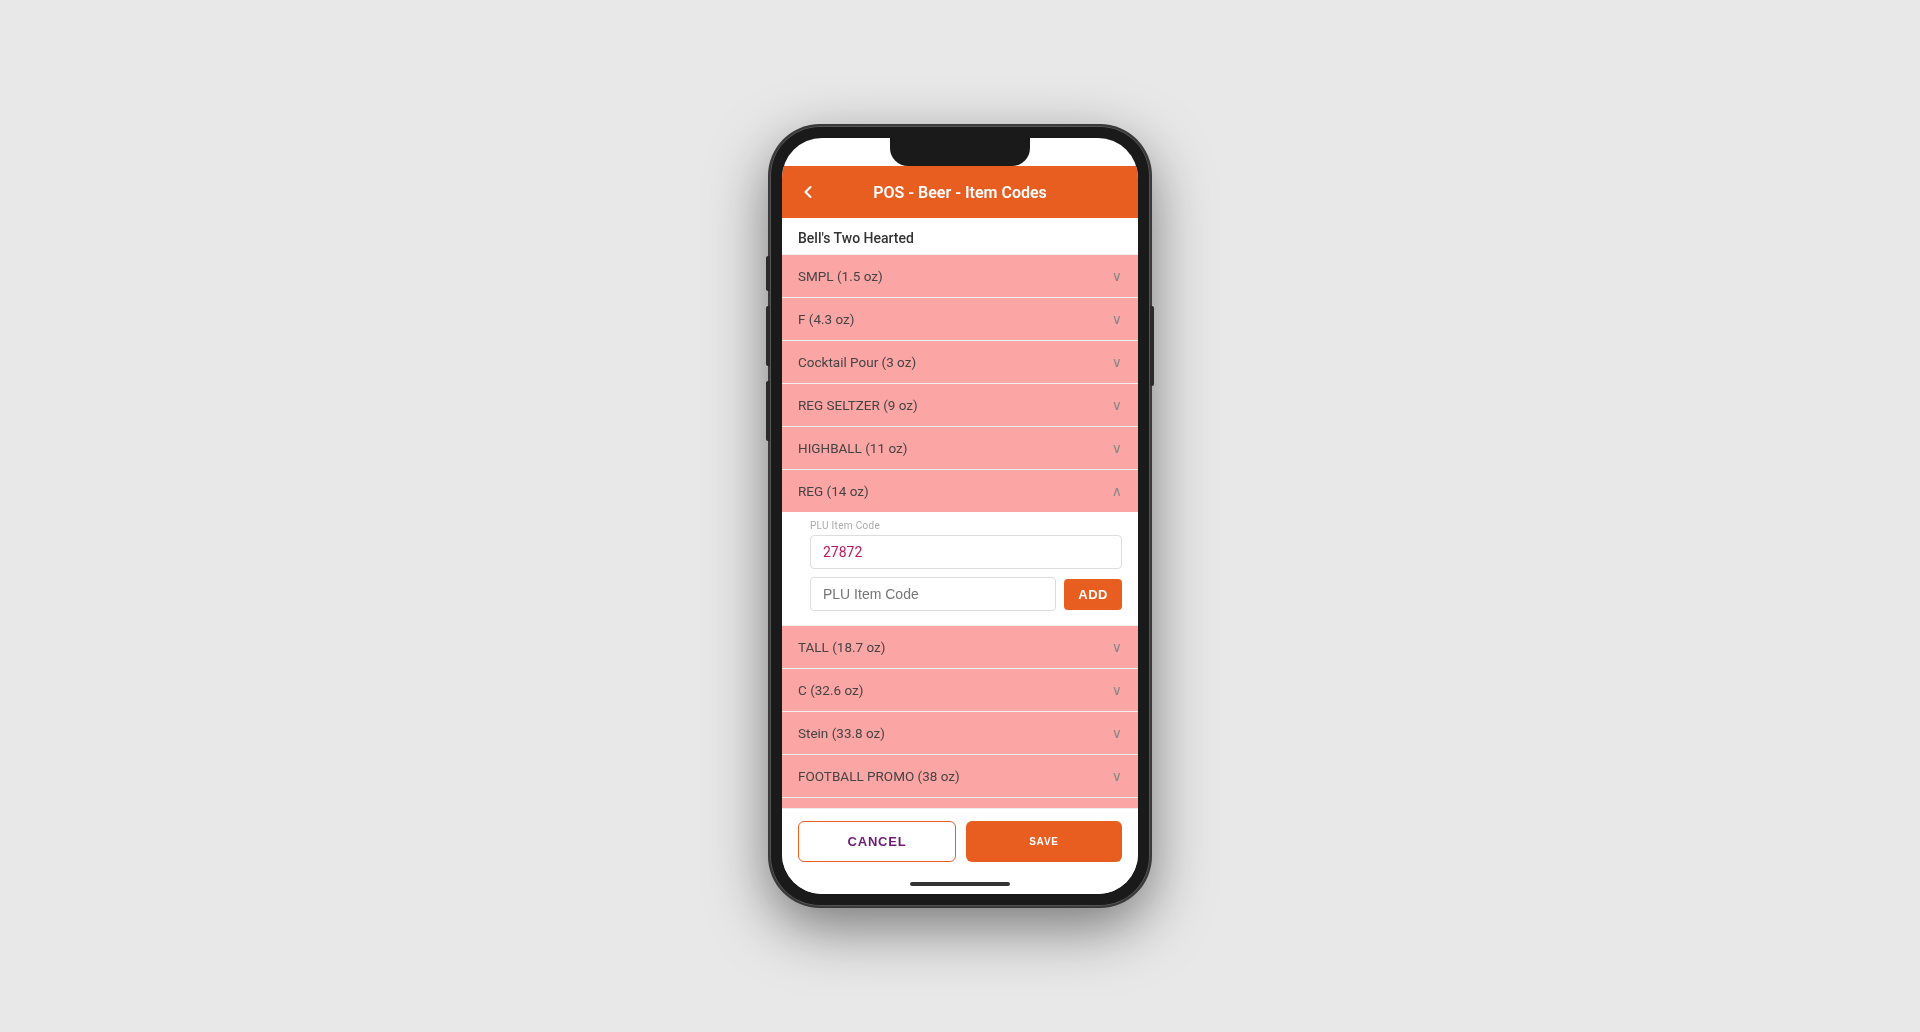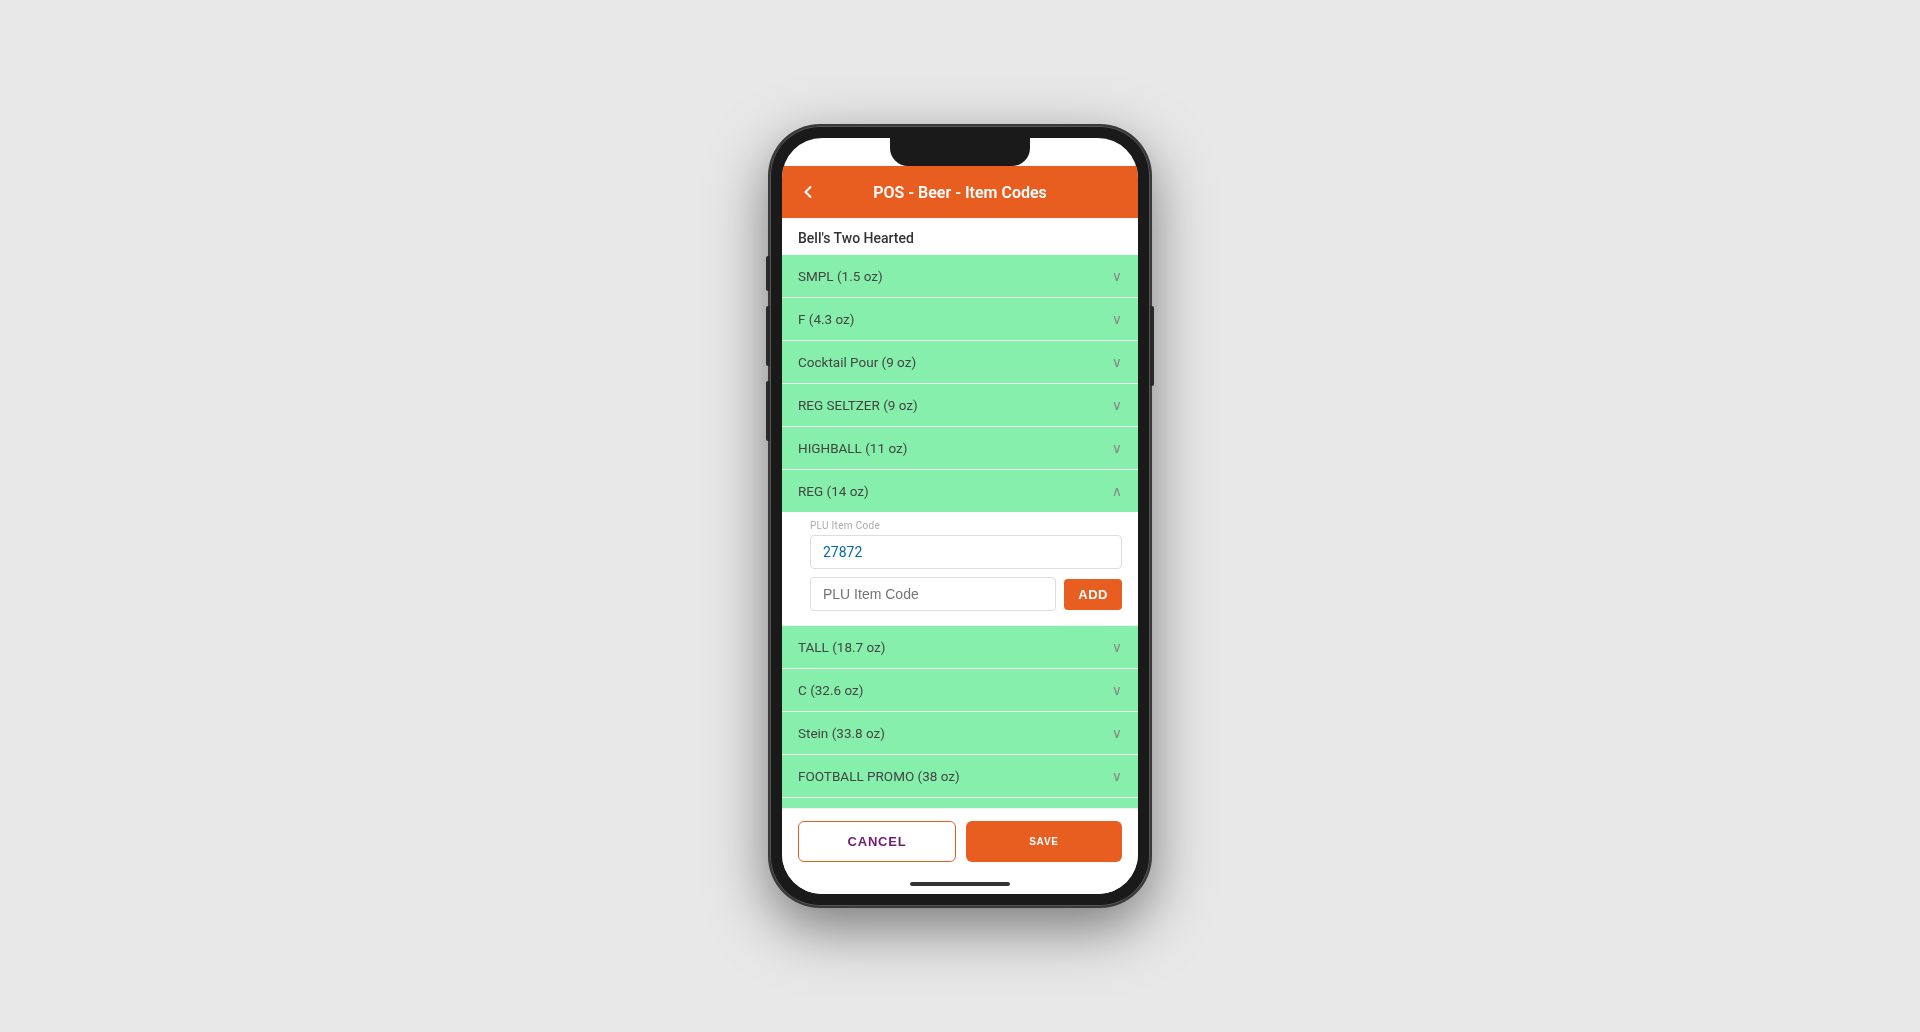--- a/index.html
+++ b/index.html
@@ -141,21 +141,21 @@
     .accordion-item {
       border-bottom: 1px solid #f0f0f0;
     }
 
     .accordion-header {
       display: flex;
       align-items: center;
       justify-content: space-between;
       padding: 13px 16px;
       cursor: pointer;
-      background: #86efac;
+      background: #fca5a5;
     }
 
     .accordion-label {
       font-size: 13.5px;
       color: #444;
     }
 
     .chevron {
       color: #888;
       font-size: 14px;
@@ -172,21 +172,21 @@
       color: #aaa;
       margin-bottom: 4px;
       letter-spacing: 0.3px;
     }
 
     .plu-existing {
       border: 1px solid #ddd;
       border-radius: 4px;
       padding: 8px 12px;
       font-size: 14px;
-      color: #0369a1;
+      color: #be185d;
       margin-bottom: 8px;
       background: #fff;
     }
 
     .plu-add-row {
       display: flex;
       gap: 8px;
       align-items: center;
     }
 
@@ -299,21 +299,21 @@
               </div>
             </div>
             <div class="accordion-item">
               <div class="accordion-header">
                 <span class="accordion-label">F (4.3 oz)</span>
                 <span class="chevron chevron-down"></span>
               </div>
             </div>
             <div class="accordion-item">
               <div class="accordion-header">
-                <span class="accordion-label">Cocktail Pour (9 oz)</span>
+                <span class="accordion-label">Cocktail Pour (3 oz)</span>
                 <span class="chevron chevron-down"></span>
               </div>
             </div>
             <div class="accordion-item">
               <div class="accordion-header">
                 <span class="accordion-label">REG SELTZER (9 oz)</span>
                 <span class="chevron chevron-down"></span>
               </div>
             </div>
             <div class="accordion-item">

